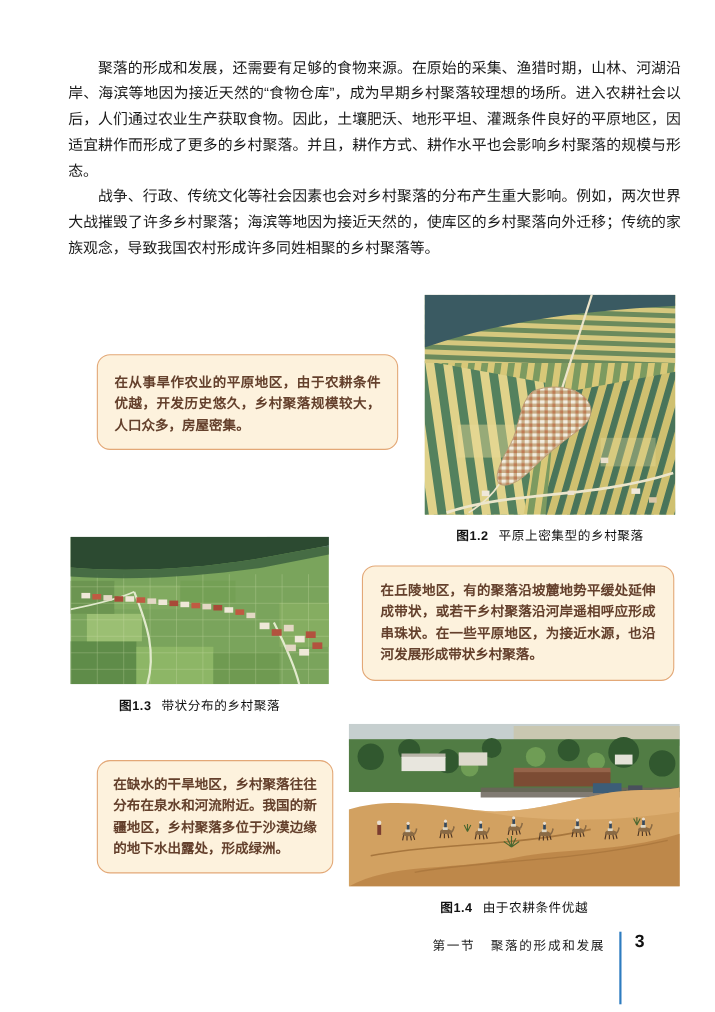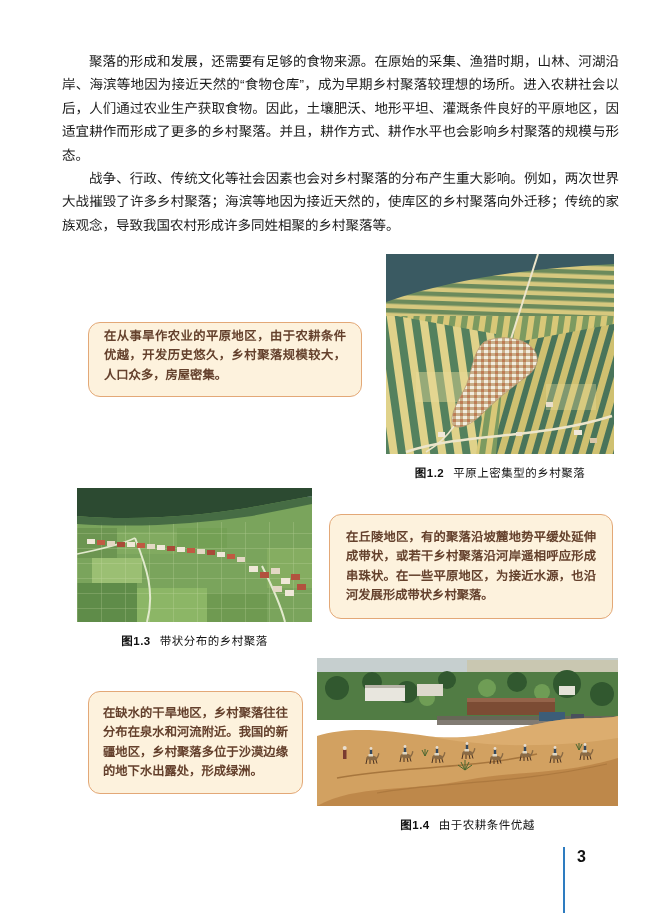--- a/index.html
+++ b/index.html
@@ -27,37 +27,37 @@
     position: absolute;
     background: #fdf2dd;
     border: 1.5px solid #e3a877;
     border-radius: 12px;
     color: #64402c;
     font-weight: 600;
     font-size: 12.3px;
     line-height: 19.4px;
     text-align: justify;
   }
-  .callout-1 { left: 88px;  top: 322px; width: 274px; padding: 4px 15px 11px; }
+  .callout-1 { left: 88px;  top: 322px; width: 274px; padding: 16px 15px 11px; }
   .callout-2 { left: 329px; top: 514px; width: 284px; padding: 13px 16px 12px; }
   .callout-3 { left: 88px;  top: 691px; width: 215px; padding: 12px 14px 11px; }
   
   .fig { position: absolute; }
   .fig svg { display: block; }
   .fig-caption {
     margin-top: 10px;
     text-align: center;
     font-size: 11.5px;
     color: #111111;
     letter-spacing: 0.5px;
     white-space: nowrap;
   }
   .fig-num { font-weight: bold; margin-right: 9px; }
-  .fig-1-2 { left: 386px; top: 254px; }
-  .fig-1-3 { left: 77px;  top: 488px; }
+  .fig-1-2 { left: 386px; top: 268px; }
+  .fig-1-3 { left: 64px;  top: 488px; }
   .fig-1-4 { left: 317px; top: 658px; }
   
   .footer {
     position: absolute;
     top: 847px; left: 0; right: 64px;
     display: flex;
     justify-content: flex-end;
     align-items: flex-start;
   }
   .footer-text {
@@ -291,17 +291,20 @@
         <use href="#cml" x="232" y="92"></use>
         <use href="#cml" x="262" y="89"></use>
       </g>
     </svg>
     <figcaption class="fig-caption">
       <span class="fig-num">图1.4</span><span>由于农耕条件优越</span>
     </figcaption>
   </figure>
 
   <div class="footer">
+    <div class="footer-text">
+      <span class="footer-section">第一节</span><span>聚落的形成和发展</span>
+    </div>
     <div class="footer-line"></div>
     <div class="footer-page">3</div>
   </div>
 
 </div>
 
 </body></html>

